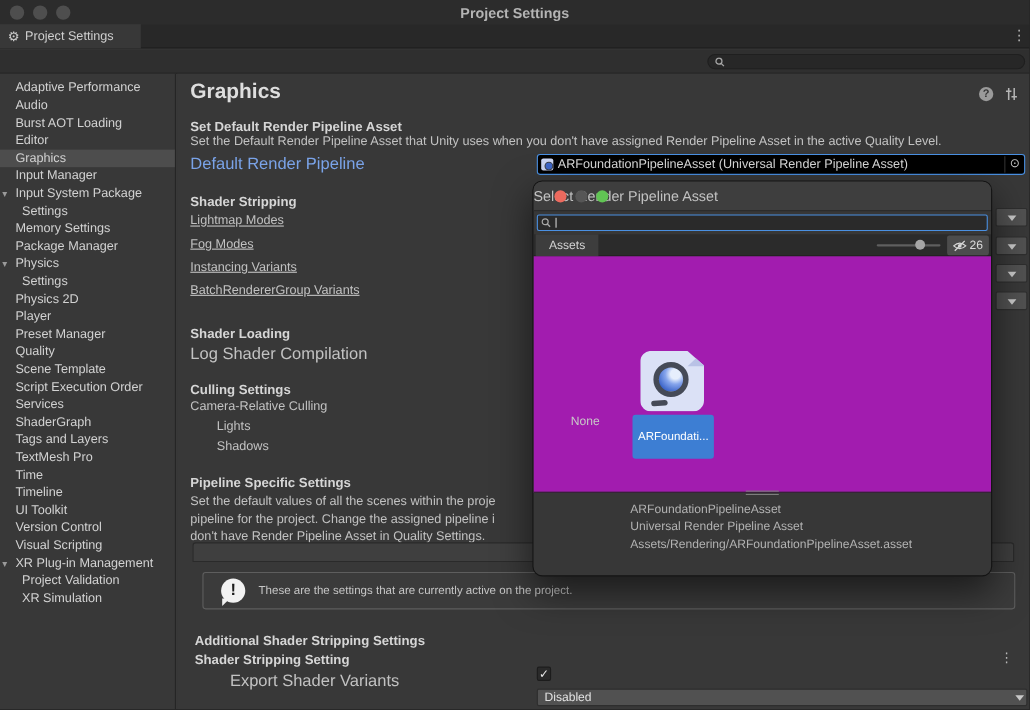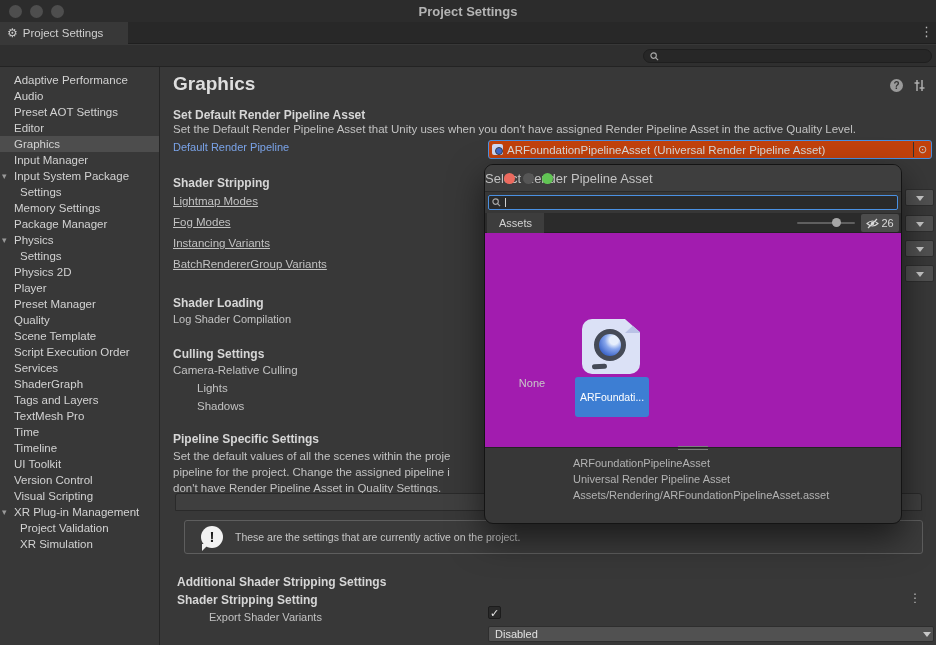--- a/index.html
+++ b/index.html
@@ -27,29 +27,29 @@
   .sidebar{position:absolute;left:0;top:67px;width:160px;height:578px;background:#383838;border-right:1px solid #252525;padding-top:5px;overflow:hidden;}
   .side-item{position:relative;height:16px;line-height:16px;font-size:11.5px;color:#d2d2d2;padding-left:14px;white-space:nowrap;}
   .side-item.indent{padding-left:20px;}
   .side-item.selected{background:#4d4d4d;}
   .disclosure{position:absolute;left:2px;top:0;font-size:9px;color:#9a9a9a;}
 
   .main{position:absolute;left:161px;top:67px;width:775px;height:578px;background:#383838;}
   .abs{position:absolute;white-space:nowrap;}
   .h1{font-size:19px;font-weight:bold;color:#dedede;}
   .sec{font-size:12px;font-weight:bold;color:#d6d6d6;}
-  .lbl{font-size:11px;color:#c2c2c2;}
+  .lbl{font-size:15px;color:#c2c2c2;}
   .desc{font-size:11.5px;color:#c2c2c2;}
   .link{color:var(--link,#7aa3e8);}
 
   .head-icons{position:absolute;right:10px;top:12px;display:flex;align-items:center;gap:10px;}
   .help-circle{width:13px;height:13px;border-radius:50%;background:#9a9a9a;color:#333;font-size:10px;font-weight:bold;text-align:center;line-height:13px;}
 
   
-  .objfield{position:absolute;left:327px;top:73px;width:444px;height:19px;background:#c2410c;border:1px solid var(--accent,#4a90e2);border-radius:3px;display:flex;align-items:center;font-size:11.5px;color:#d8d8d8;}
+  .objfield{position:absolute;left:327px;top:73px;width:444px;height:19px;background:#000000;border:1px solid var(--accent,#4a90e2);border-radius:3px;display:flex;align-items:center;font-size:11.5px;color:#d8d8d8;}
   .objfield .mini{width:11px;height:11px;background:#cdd6f3;border-radius:2px;margin:0 4px 0 3px;position:relative;flex:none;}
   .objfield .mini::after{content:"";position:absolute;left:2.5px;top:2.5px;width:6px;height:6px;border-radius:50%;background:#3f67c9;border:1px solid #3a3f4c;}
   .objfield .picker{margin-left:auto;width:18px;height:15px;border-left:1px solid #333;color:#c6c6c6;font-size:11px;text-align:center;line-height:15px;}
 
   .ss-rows{position:absolute;left:12px;top:124px;}
   .ss-row{height:21px;line-height:21px;font-size:11.5px;color:#c2c2c2;text-decoration:underline;}
   .cull-rows{position:absolute;left:12px;top:294px;}
   .cull-row{height:18px;line-height:18px;font-size:11.5px;color:#c2c2c2;}
   .cull-row.ind{padding-left:24px;}
 
@@ -126,21 +126,21 @@
           <circle cx="4" cy="4" r="3" fill="none" stroke="#a8a8a8" stroke-width="1.3"></circle>
           <line x1="6.2" y1="6.2" x2="9" y2="9" stroke="#a8a8a8" stroke-width="1.3"></line>
         </svg>
       <span></span>
     </div>
   </div>
 
   <div class="sidebar" id="sidebar-list">
       <div class="side-item"><span class="side-label">Adaptive Performance</span></div>
       <div class="side-item"><span class="side-label">Audio</span></div>
-      <div class="side-item"><span class="side-label">Preset AOT Settings</span></div>
+      <div class="side-item"><span class="side-label">Burst AOT Loading</span></div>
       <div class="side-item"><span class="side-label">Editor</span></div>
       <div class="side-item selected"><span class="side-label">Graphics</span></div>
       <div class="side-item"><span class="side-label">Input Manager</span></div>
       <div class="side-item"><span class="disclosure">▾</span><span class="side-label">Input System Package</span></div>
       <div class="side-item indent"><span class="side-label">Settings</span></div>
       <div class="side-item"><span class="side-label">Memory Settings</span></div>
       <div class="side-item"><span class="side-label">Package Manager</span></div>
       <div class="side-item"><span class="disclosure">▾</span><span class="side-label">Physics</span></div>
       <div class="side-item indent"><span class="side-label">Settings</span></div>
       <div class="side-item"><span class="side-label">Physics 2D</span></div>

